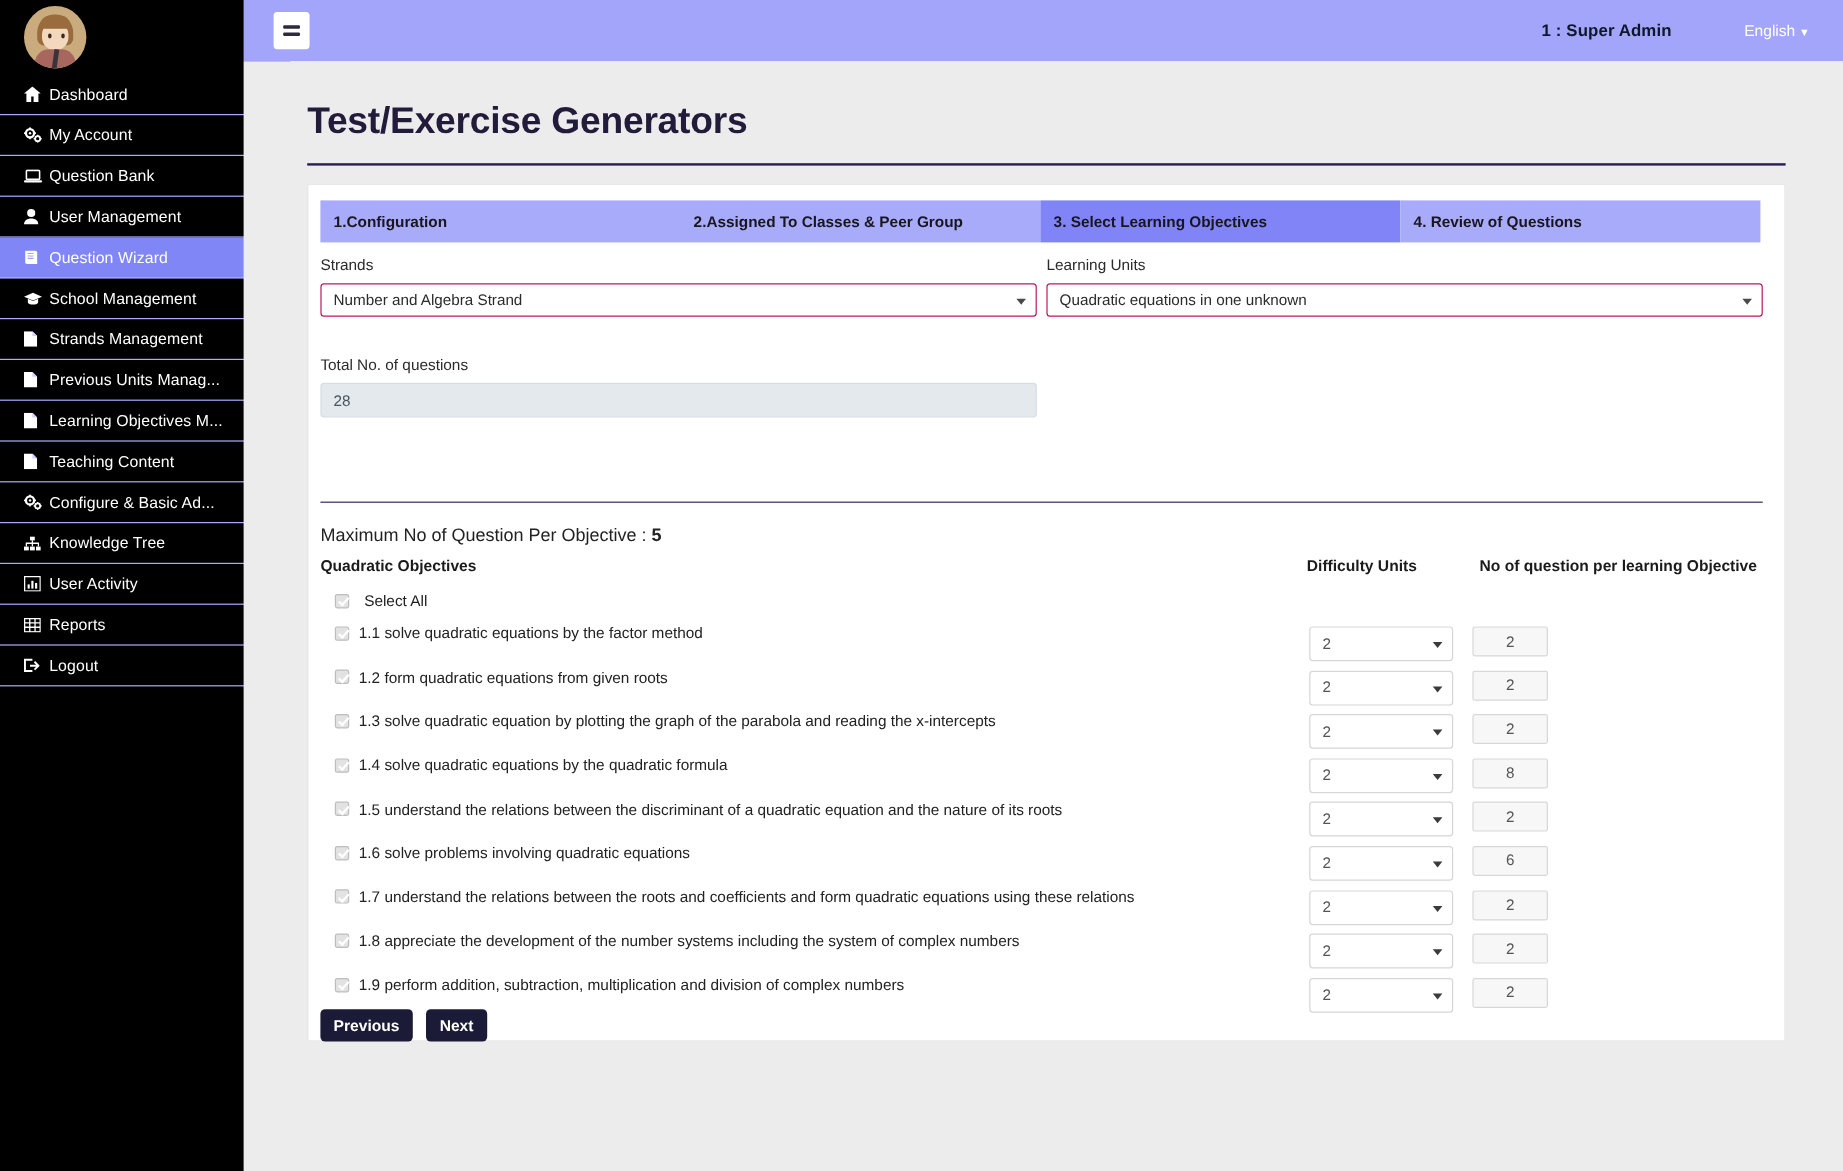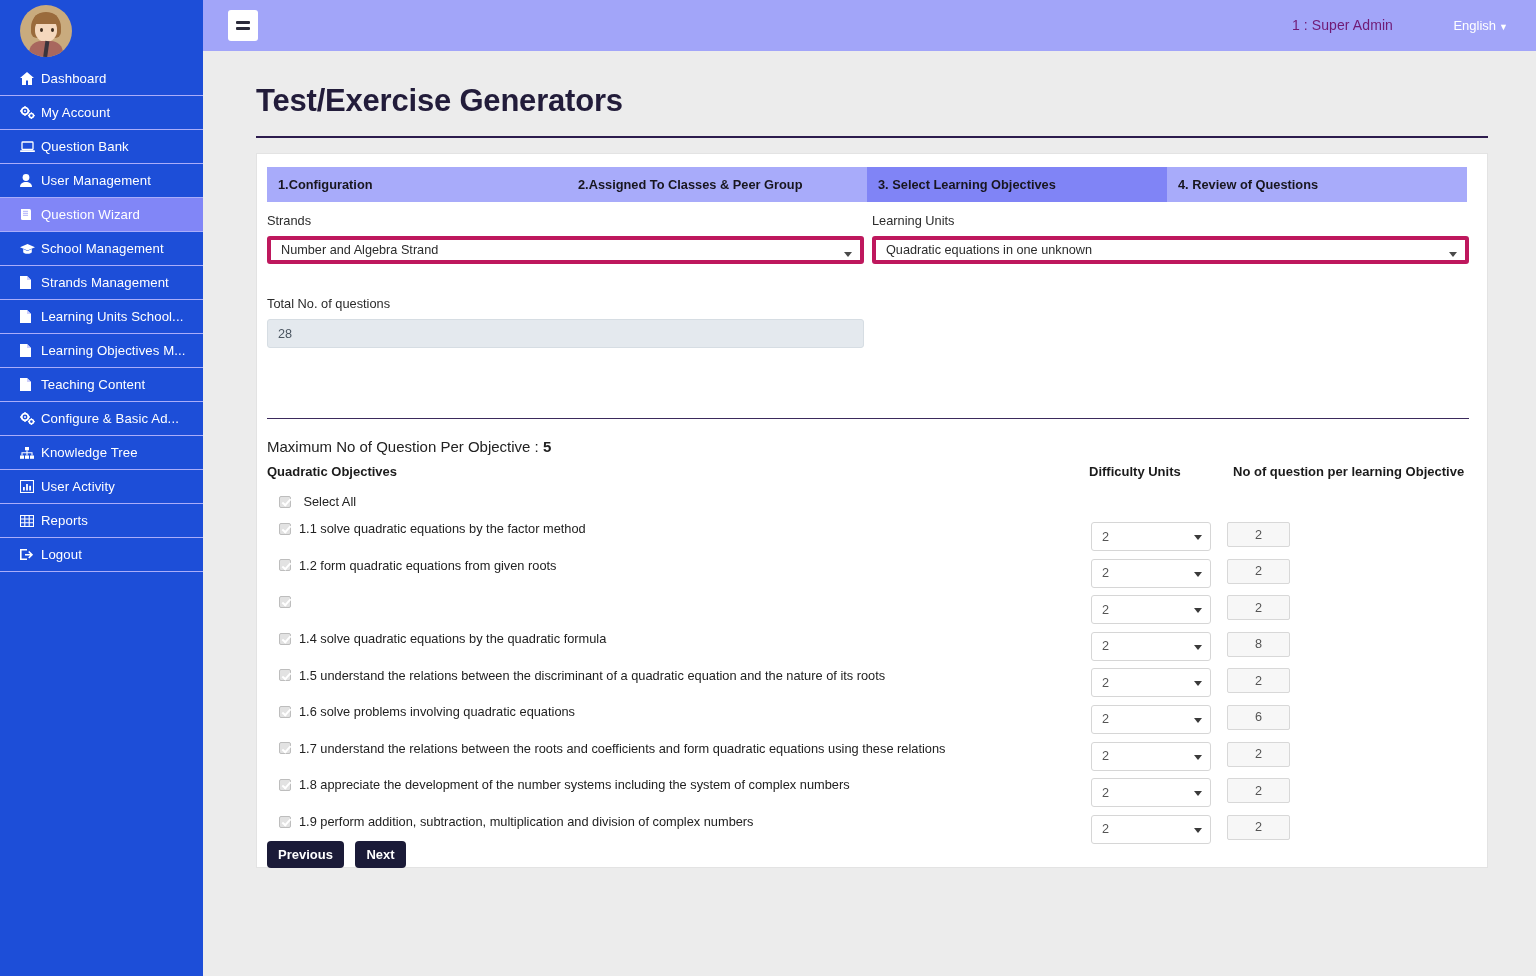--- a/index.html
+++ b/index.html
@@ -9,21 +9,21 @@
     overflow: hidden;
     font-family: "Liberation Sans", sans-serif;
     background: #ececec;
   }
   #app { position: relative; width: 1536px; height: 976px; }
 
   
   #sidebar {
     position: absolute; left: 0; top: 0;
     width: 242px; height: 976px;
-    background: #1d4ed8;
+    background: #000000;
     overflow: hidden;
   }
   .avatar-wrap {
     height: 62px;
     display: flex; align-items: center;
     padding-left: 20px;
   }
   .avatar {
     width: 52px; height: 52px;
     border-radius: 50%;
@@ -109,21 +109,21 @@
     align-items: center; justify-content: center;
     gap: 3px;
     cursor: pointer;
   }
   #hamburger span {
     display: block; width: 14px; height: 3px;
     background: #2b2b3b; border-radius: 1px;
   }
   #header .usr {
     position: absolute; right: 143px; top: 17px;
-    color: #701a75; font-size: 14px; font-weight: normal;
+    color: #0f172a; font-size: 14px; font-weight: bold;
     letter-spacing: 0.1px;
   }
   #header .lang {
     position: absolute; right: 28px; top: 18px;
     color: #fff; font-size: 13px;
     cursor: pointer;
   }
   #header .lang .c { font-size: 9px; margin-left: 3px; }
 
   
@@ -171,21 +171,21 @@
     height: 35px; display:flex; align-items:center;
     font-size: 12.8px; font-weight: bold; color:#18161f;
     white-space: nowrap;
   }
 
   .fgroup-label {
     font-size: 12.8px; color: #2b2b2b;
   }
   .select-box {
     height: 28px;
-    border: 4px solid #be185d;
+    border: 1px solid #be185d;
     border-radius: 3px;
     background: #fff;
     font-size: 12.7px;
     color: #2b2b2b;
     display: flex; align-items: center;
     padding: 0 20px 0 10px;
     position: relative;
     cursor: pointer;
     white-space: nowrap;
     overflow: hidden;
@@ -377,21 +377,21 @@
           </span>
           <span class="nav-label">Strands Management</span>
         </div>
         <div class="nav-item">
           <span class="nav-ico">
             <svg width="11" height="13" viewBox="0 0 11 13">
               <path fill="#fff" d="M0 0h7l4 4v9H0z"></path>
               <path fill="#cfd0fb" d="M7 0l4 4H7z"></path>
             </svg>
           </span>
-          <span class="nav-label">Learning Units School...</span>
+          <span class="nav-label">Previous Units Manag...</span>
         </div>
         <div class="nav-item">
           <span class="nav-ico">
             <svg width="11" height="13" viewBox="0 0 11 13">
               <path fill="#fff" d="M0 0h7l4 4v9H0z"></path>
               <path fill="#cfd0fb" d="M7 0l4 4H7z"></path>
             </svg>
           </span>
           <span class="nav-label">Learning Objectives M...</span>
         </div>
@@ -544,21 +544,21 @@
           <div class="obj-row"><span class="cb"></span><span class="obj-text">1.1 solve quadratic equations by the factor method</span><span class="diff-sel">
               <span>2</span>
             </span><span class="qty-box">
               <span>2</span>
             </span></div>
           <div class="obj-row"><span class="cb"></span><span class="obj-text">1.2 form quadratic equations from given roots</span><span class="diff-sel">
               <span>2</span>
             </span><span class="qty-box">
               <span>2</span>
             </span></div>
-          <div class="obj-row"><span class="cb"></span><span class="diff-sel">
+          <div class="obj-row"><span class="cb"></span><span class="obj-text">1.3 solve quadratic equation by plotting the graph of the parabola and reading the x-intercepts</span><span class="diff-sel">
               <span>2</span>
             </span><span class="qty-box">
               <span>2</span>
             </span></div>
           <div class="obj-row"><span class="cb"></span><span class="obj-text">1.4 solve quadratic equations by the quadratic formula</span><span class="diff-sel">
               <span>2</span>
             </span><span class="qty-box">
               <span>8</span>
             </span></div>
           <div class="obj-row"><span class="cb"></span><span class="obj-text">1.5 understand the relations between the discriminant of a quadratic equation and the nature of its roots</span><span class="diff-sel">

